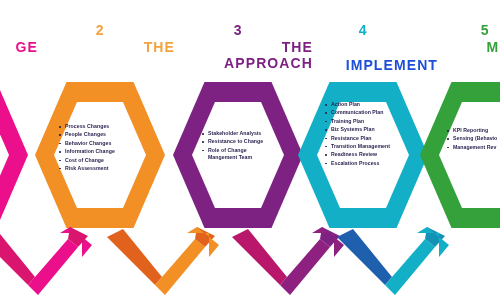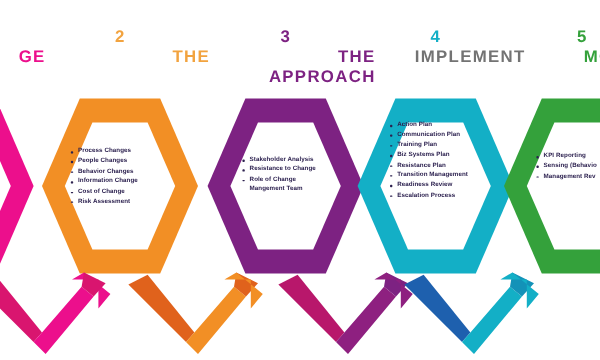--- a/index.html
+++ b/index.html
@@ -88,21 +88,21 @@
         <li>Resistance to Change</li>
         <li>Role of Change Mangement Team</li>
       </ul>
     </div>
   </div>
 
   <div class="hexcol" style="left:288px;width:150px;">
     <div class="hdr" style="top:22px;">
       <div class="num" style="color:#13AFC6;">4</div>
       <div class="l1" style="color:#13AFC6;"></div>
-      <div class="l2" style="color:#737373;">IMPLEMENT</div>
+      <div class="l2" style="color:#1d4ed8;margin-top:18px;">IMPLEMENT</div>
     </div>
     <div class="hexwrap" style="left:8px;top:80px;width:134px;height:150px;">
       <svg class="hex" viewBox="0 0 134 150" preserveAspectRatio="none" aria-hidden="true">
         <polygon points="33.5,2 100.5,2 132,75 100.5,148 33.5,148 2,75" fill="#13AFC6"></polygon>
         <polygon points="44,22 90,22 113,75 90,128 44,128 21,75" fill="#ffffff"></polygon>
       </svg>
     </div>
     <div class="items" style="left:36px;top:101px;width:72px;">
       <ul>
         <li>Action Plan</li>

